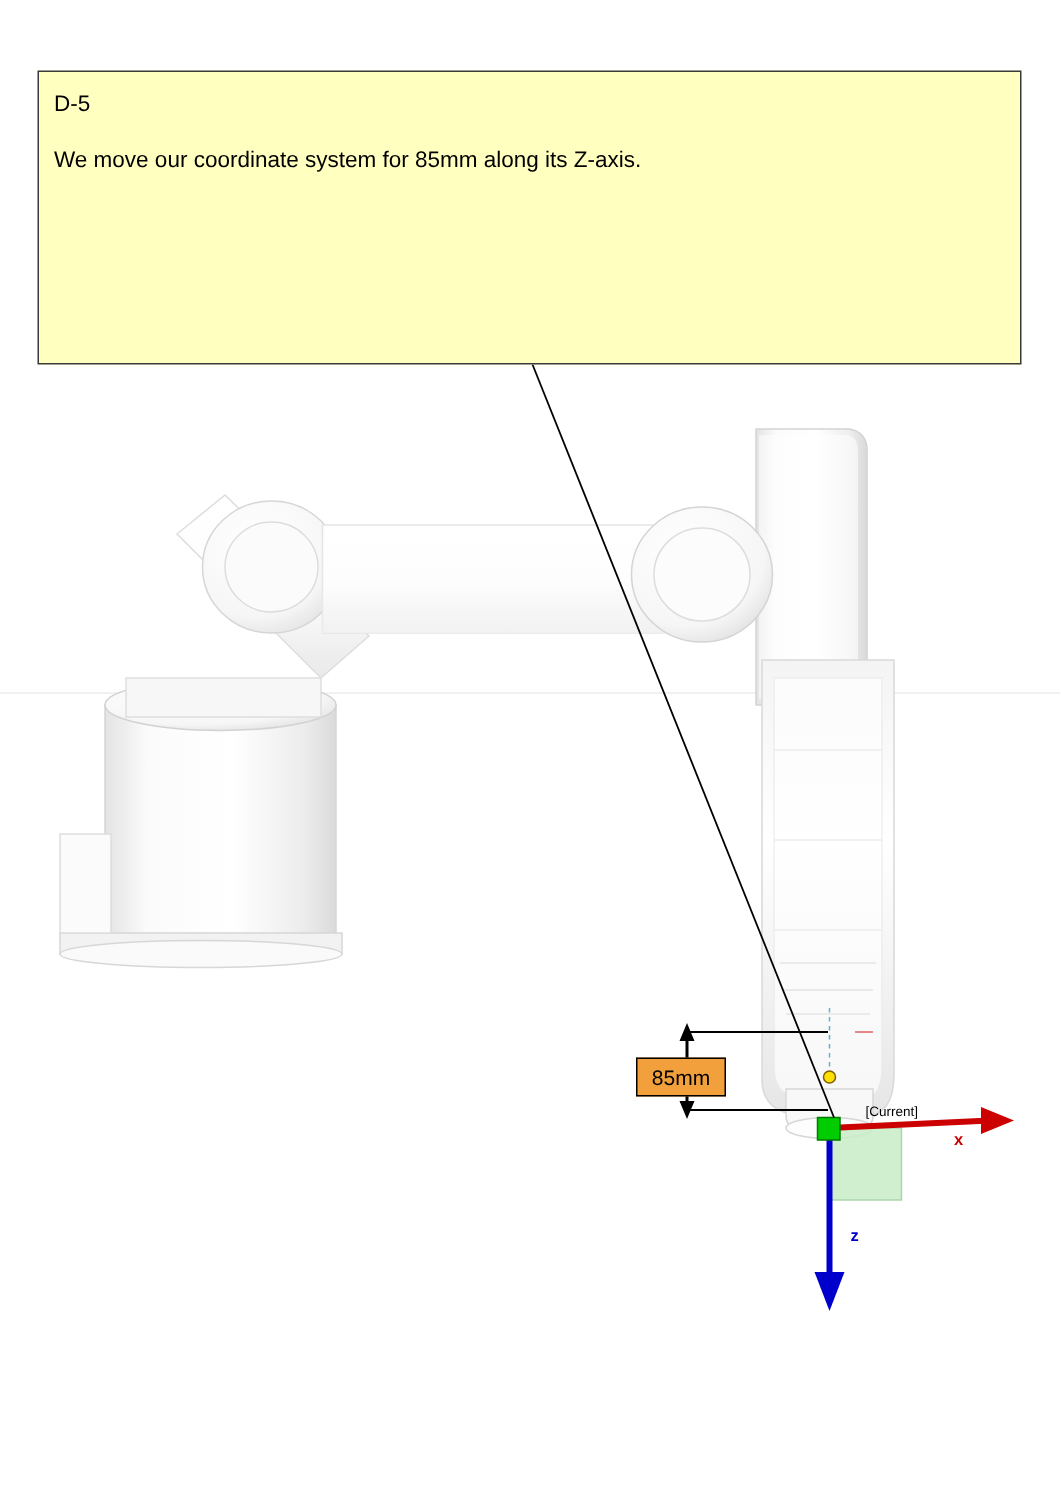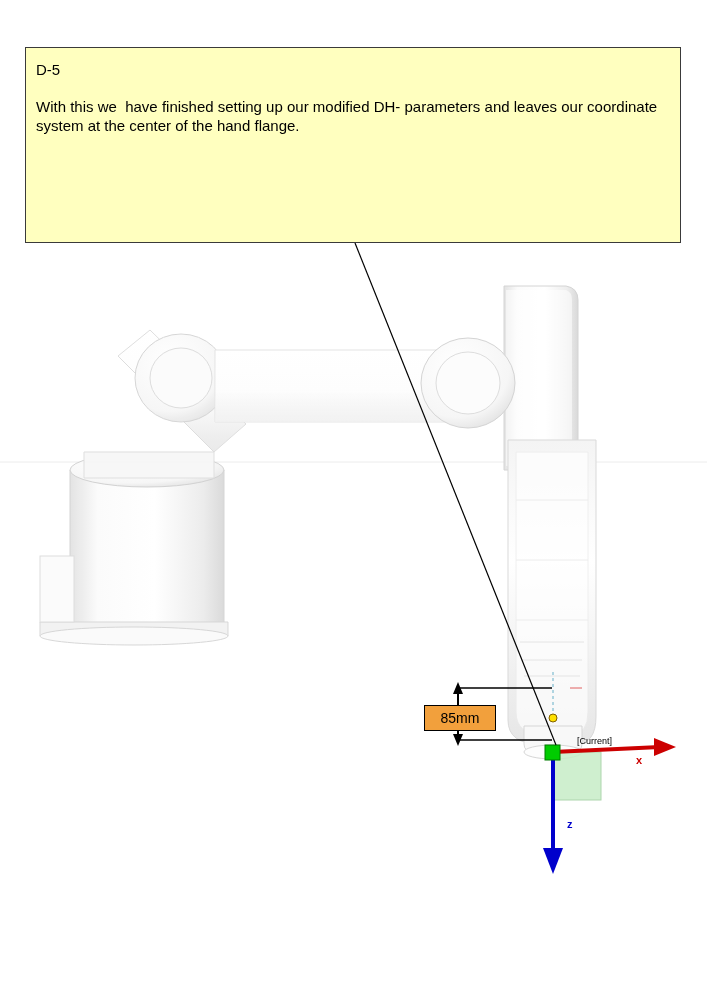--- a/index.html
+++ b/index.html
@@ -58,21 +58,21 @@
     position: absolute;
     left: 0; top: 0;
     width: 707px; height: 1000px;
   }
 
   
   #dim-label {
     position: absolute;
     left: 424px;
     top: 705px;
-    width: 72px;
+    width: 60px;
     height: 26px;
     background: #f2a03c;
     border: 1px solid #000000;
     box-sizing: border-box;
     display: flex;
     align-items: center;
     justify-content: center;
     font-size: 14px;
     color: #000000;
   }
@@ -205,21 +205,21 @@
       <circle cx="553" cy="718" r="4" fill="#ffe000" stroke="#806000" stroke-width="1"></circle>
     </g>
   </svg>
 
   <svg id="leader-layer" viewBox="0 0 707 1000" xmlns="http://www.w3.org/2000/svg">
     <line x1="355" y1="243" x2="556" y2="745" stroke="#000000" stroke-width="1.2"></line>
   </svg>
 
   <div id="note-box">
     <div class="note-line" id="note-title">D-5</div>
-    <div class="note-line" id="note-p2">With this we  have finished setting up our modified DH- parameters and leaves our coordinate system at the center of the hand flange.</div>
+    <div class="note-line" id="note-p1">We move our coordinate system for 85mm along its Z-axis.</div>
   </div>
 
   <div id="dim-label">85mm</div>
 
   <div class="axis-label" id="label-x">x</div>
   <div class="axis-label" id="label-z">z</div>
   <div id="label-current">[Current]</div>
 
 </div>
 

